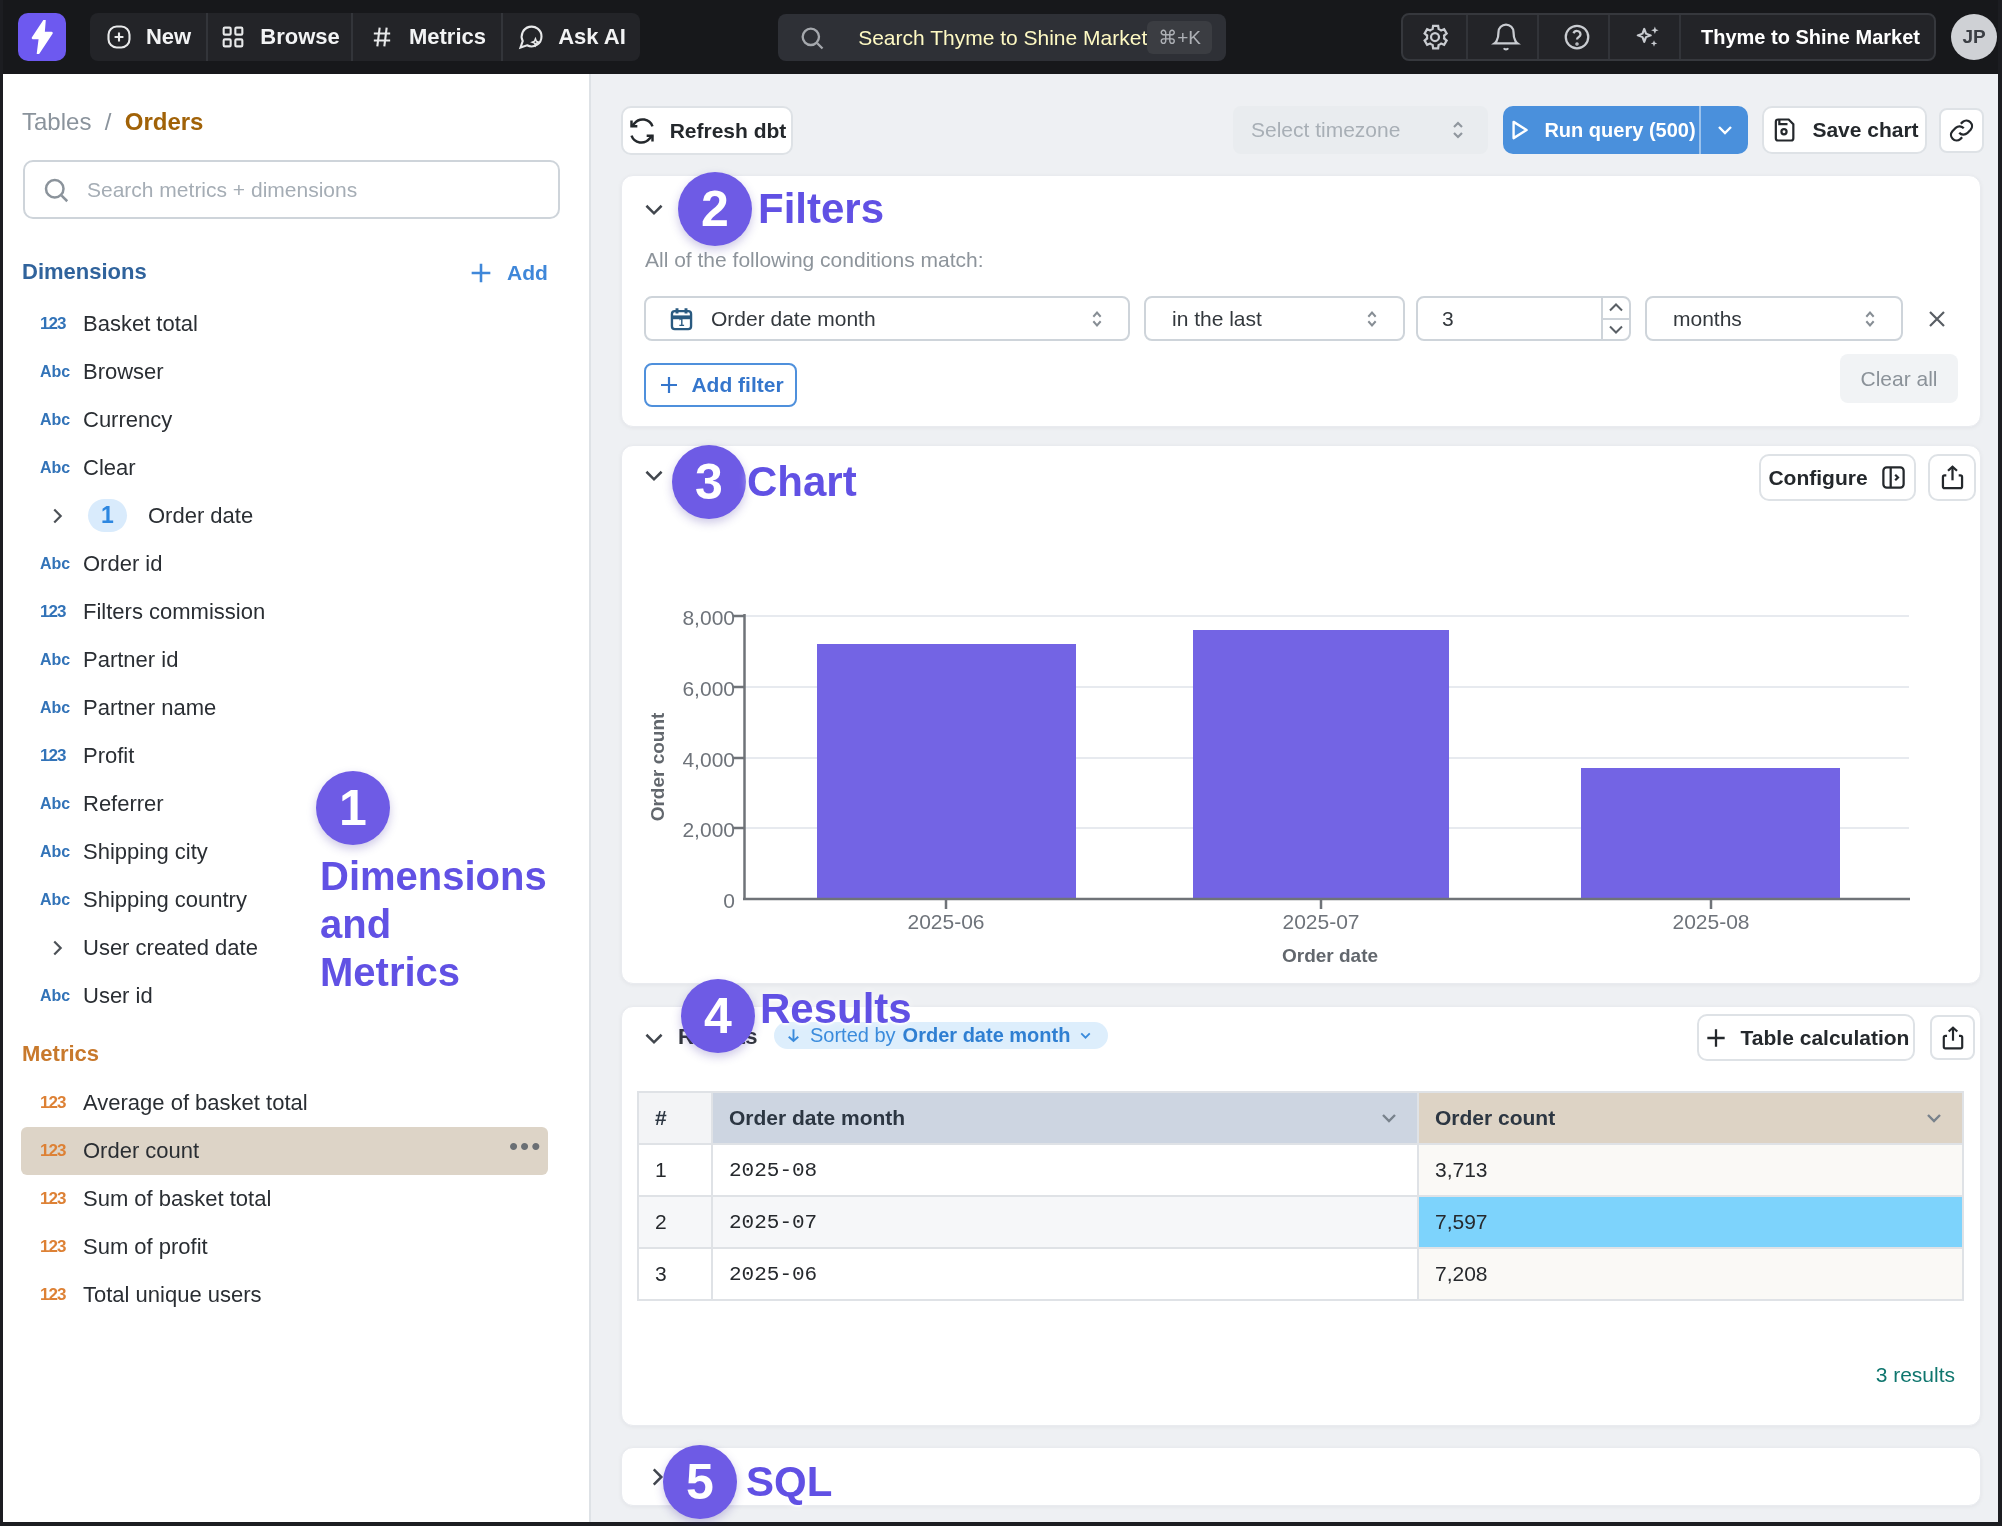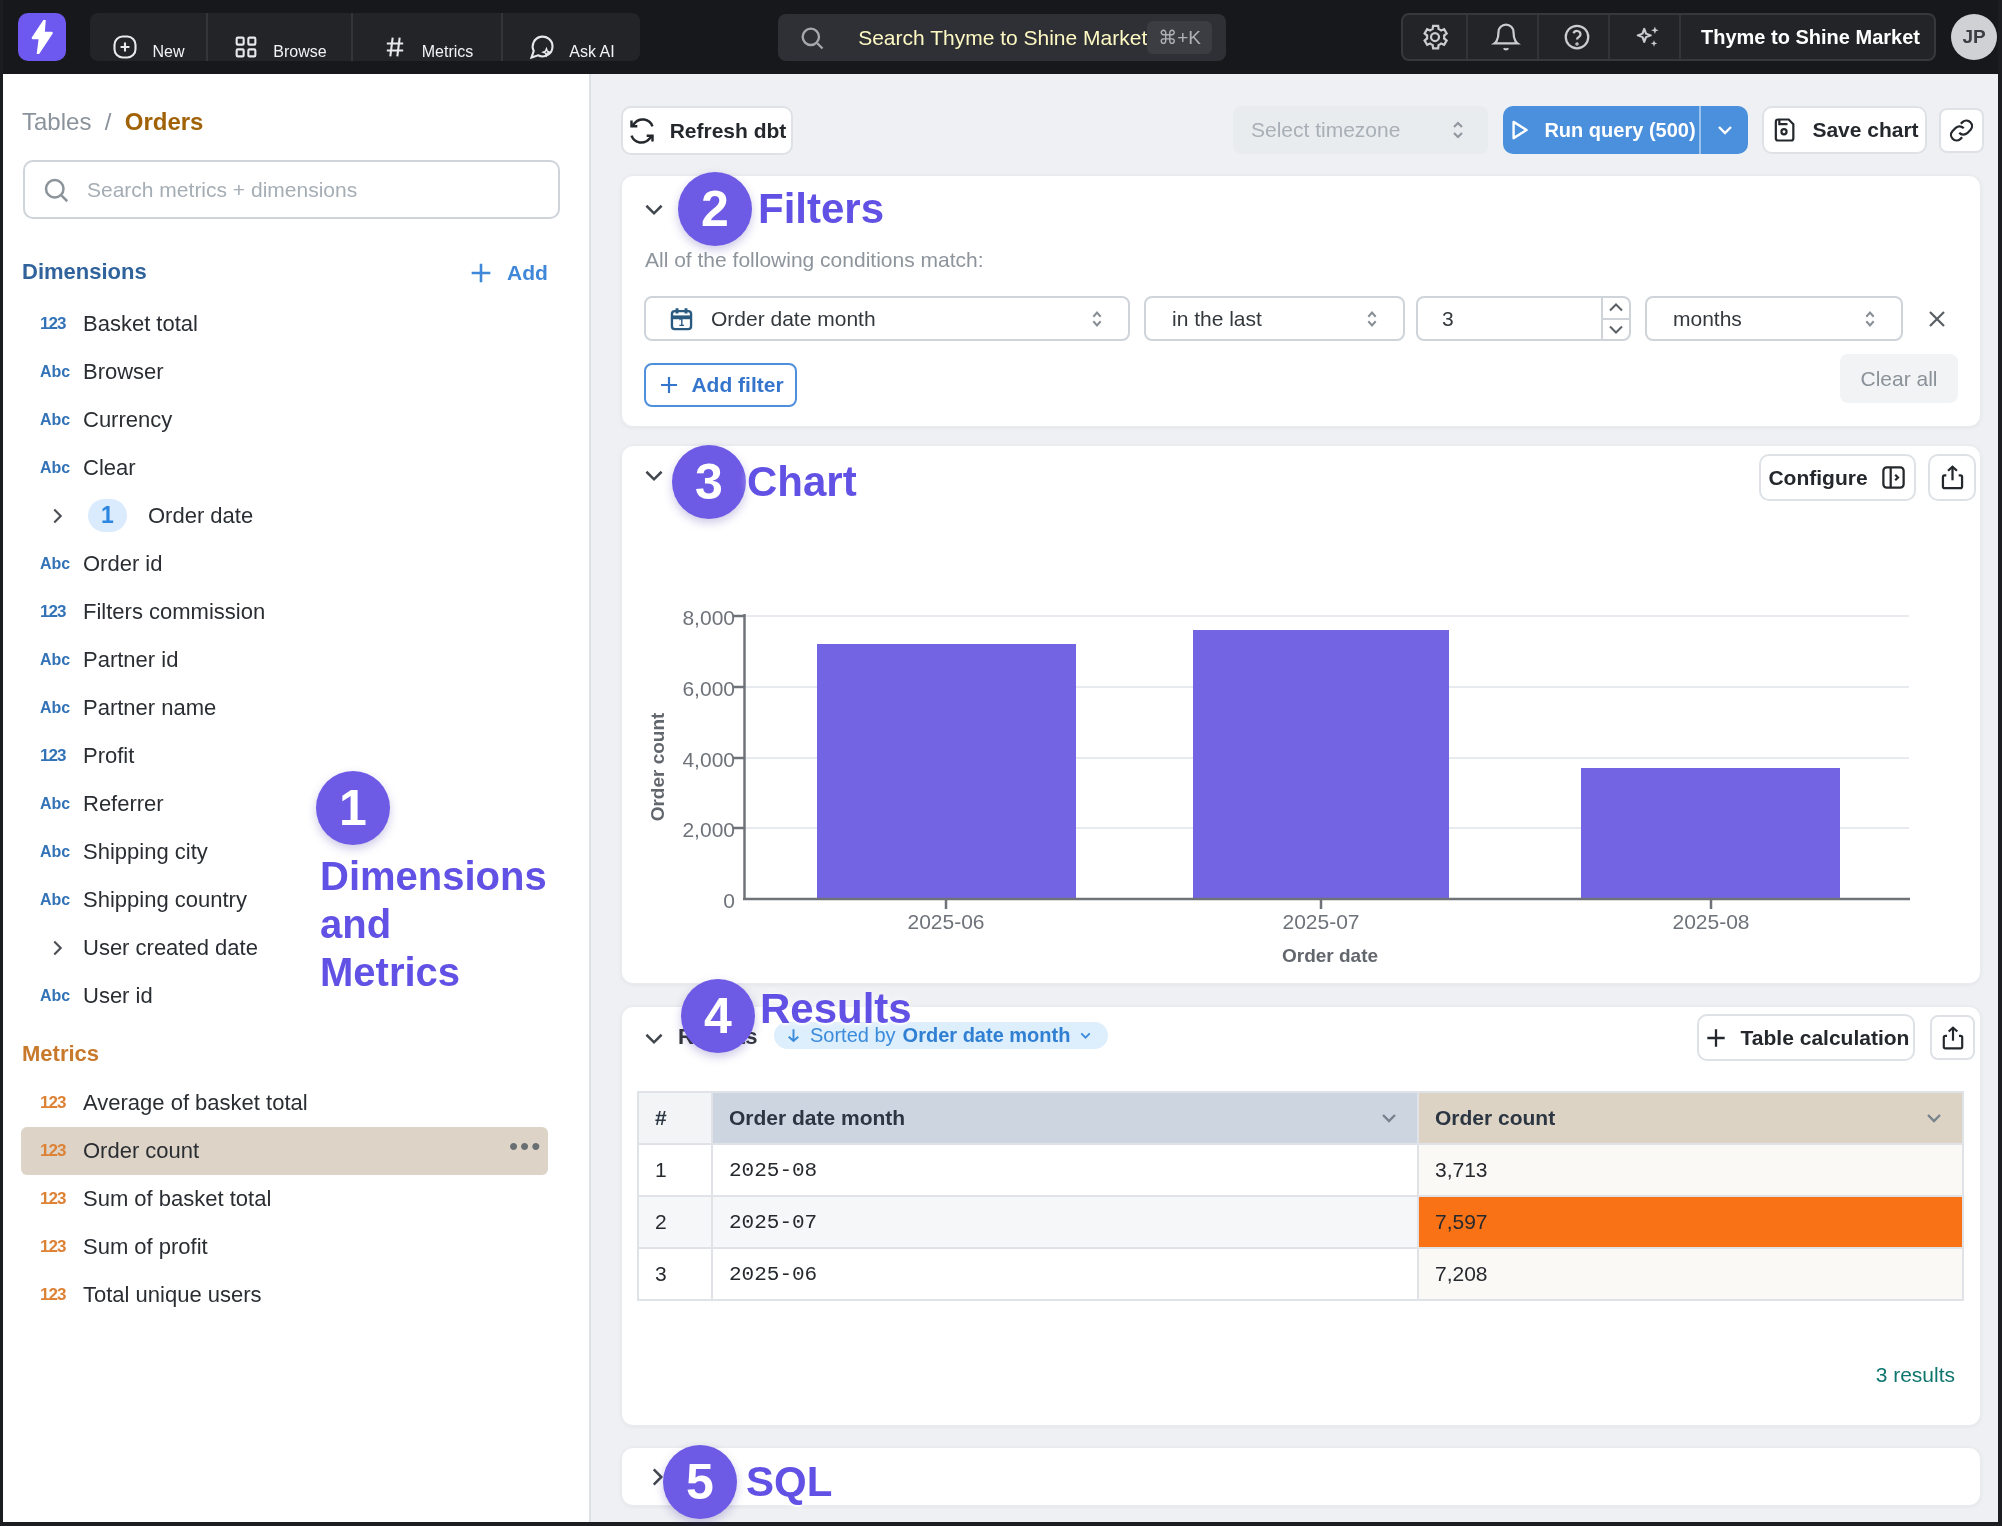--- a/index.html
+++ b/index.html
@@ -7,21 +7,21 @@
 body { font-family:"Liberation Sans", sans-serif; background:#eef0f3; position:relative; overflow:hidden; }
 .abs { position:absolute; }
 
 .frame-l { left:0; top:0; width:3px; height:1526px; background:#1c1d21; z-index:50; }
 .frame-r { right:0; top:0; width:4px; height:1526px; background:#1c1d21; z-index:50; }
 .frame-b { left:0; bottom:0; width:2002px; height:4px; background:#1c1d21; z-index:50; }
 
 .navbar { left:0; top:0; width:2002px; height:74px; background:#17181b; }
 .logo { left:18px; top:13px; width:48px; height:48px; background:#6d59f0; border-radius:10px; display:flex; align-items:center; justify-content:center; }
 .navgroup { left:90px; top:13px; height:48px; display:flex; background:#232428; border-radius:8px; }
-.navbtn { display:flex; align-items:flex-end; justify-content:center; gap:13px; color:#f2f3f4; font-size:16px; font-weight:normal; border-right:2px solid #33353a; white-space:nowrap; }
+.navbtn { display:flex; align-items:center; justify-content:center; gap:13px; color:#f2f3f4; font-size:22px; font-weight:bold; border-right:2px solid #33353a; white-space:nowrap; }
 .navbtn:last-child { border-right:none; }
 .nsearch { left:778px; top:14px; width:448px; height:47px; background:#2e3036; border-radius:8px; display:flex; align-items:center; padding:0 14px 0 20px; }
 .nsearch .ph { color:#fef9c3; font-size:21px; margin-left:2px; flex:1; white-space:nowrap;text-align:right; }
 .kbd { background:#3b3d42; color:#aeb1b6; border-radius:6px; font-size:19px; padding:5px 11px; }
 .rcluster { left:1401px; top:13px; height:48px; display:flex; background:#232428; border:2px solid #36383d; border-radius:8px;gap:6px; }
 .rcell { width:65px; display:flex; align-items:center; justify-content:center; border-right:2px solid #323439; }
 .rlabel { display:flex; align-items:center; justify-content:center; width:247px; color:#fff; font-size:20px; font-weight:bold; white-space:nowrap; }
 .avatar { left:1951px; top:14px; width:46px; height:46px; border-radius:50%; background:#cfd1d5; color:#3b3e44; font-weight:bold; font-size:19px; display:flex; align-items:center; justify-content:center; }
 
 .sidebar { left:3px; top:74px; width:588px; height:1452px; background:#fff; border-right:2px solid #dee2e6; }
@@ -428,21 +428,21 @@
           </th>
     </tr>
     <tr>
           <td>1</td>
           <td class="mono">2025-08</td>
           <td class="num">3,713</td>
         </tr>
     <tr style="background:#f6f7f9;">
           <td>2</td>
           <td class="mono">2025-07</td>
-          <td class="num" style="background:#f97316;">7,597</td>
+          <td class="num" style="background:#7dd3fc;">7,597</td>
         </tr>
     <tr>
           <td>3</td>
           <td class="mono">2025-06</td>
           <td class="num">7,208</td>
         </tr>
   </tbody>
     </table>
 </div>
 <div class="abs" style="left:1621px; top:1363px; width:334px; text-align:right; font-size:21px; color:#0f766e;">3 results</div>

